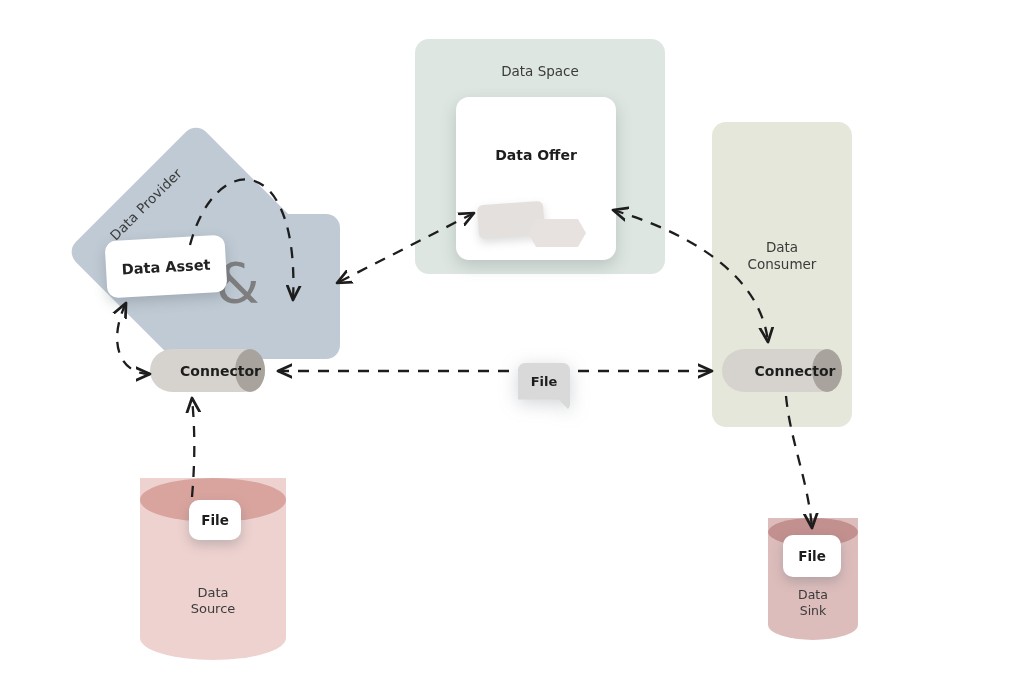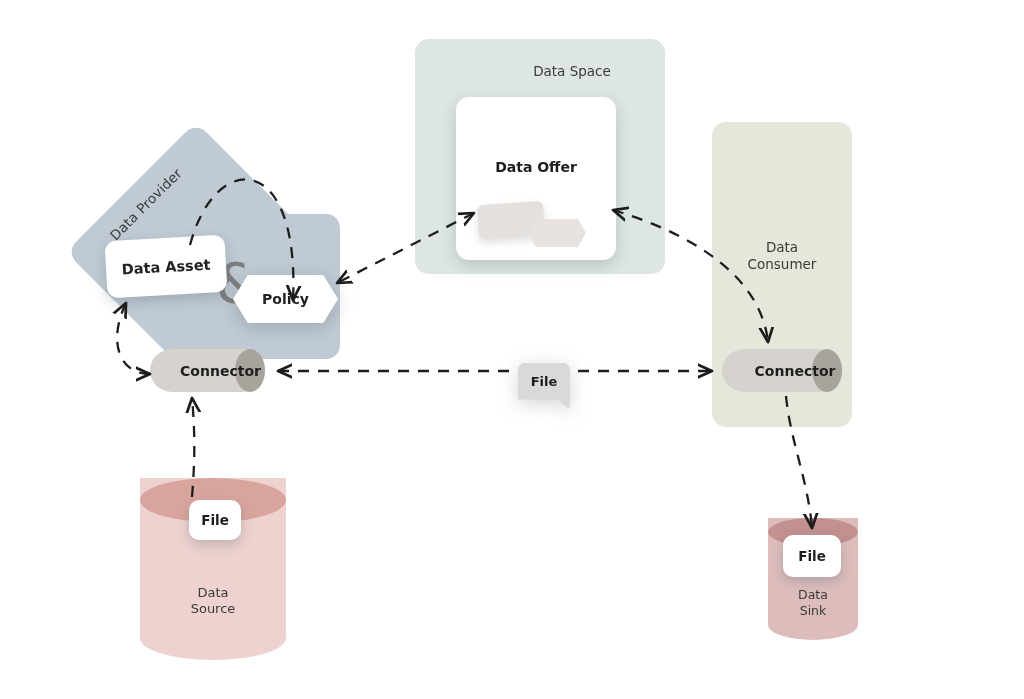--- a/index.html
+++ b/index.html
@@ -47,26 +47,26 @@
     clip-path:polygon(0% 50%, 14% 0%, 86% 0%, 100% 50%, 86% 100%, 14% 100%);
     display:flex;align-items:center;justify-content:center;
     font-weight:bold;font-size:14px;color:#222;
   }
 
   
   #data-space{
     position:absolute;left:415px;top:39px;width:250px;height:235px;
     background:#dde6e0;border-radius:14px;
   }
-  #data-space-label{left:415px;top:63px;width:250px;font-size:13.5px;padding-left:32px;}
+  #data-space-label{left:415px;top:63px;width:250px;font-size:13.5px;}
   #data-offer{
     position:absolute;left:456px;top:97px;width:160px;height:163px;
     background:#fff;border-radius:13px;box-shadow:0 6px 15px rgba(90,100,110,.26);
   }
-  #data-offer-label{left:456px;top:159px;width:160px;font-size:14px;font-weight:bold;color:#1d1d1d;}
+  #data-offer-label{left:456px;top:147px;width:160px;font-size:14px;font-weight:bold;color:#1d1d1d;}
   #mini-asset{
     position:absolute;left:478px;top:203px;width:66px;height:34px;
     background:#e4e0de;border-radius:6px;transform:rotate(-4deg);
     box-shadow:0 4px 8px rgba(120,120,120,.25);
   }
   #mini-policy{
     position:absolute;left:528px;top:219px;width:58px;height:28px;
     background:#e7e2e0;
     clip-path:polygon(0% 50%, 14% 0%, 86% 0%, 100% 50%, 86% 100%, 14% 100%);
     filter:drop-shadow(0 4px 7px rgba(120,120,120,.22));
@@ -144,23 +144,20 @@
 
 <div id="stage">
 
   <div id="provider-diamond"></div>
   <div id="provider-rect"></div>
   <div class="lbl" id="provider-label">Data Provider</div>
   <div id="amp">&amp;</div>
 
   <div class="card" id="data-asset">Data Asset</div>
 
-  <div id="policy-wrap">
-    <div id="policy-shape">Policy</div>
-  </div>
 
   <div id="data-space"></div>
   <div class="lbl" id="data-space-label">Data Space</div>
 
   <div id="data-offer"></div>
   <div class="lbl" id="data-offer-label">Data Offer</div>
   <div id="mini-asset"></div>
   <div id="mini-policy"></div>
 
   <div id="data-consumer"></div>

